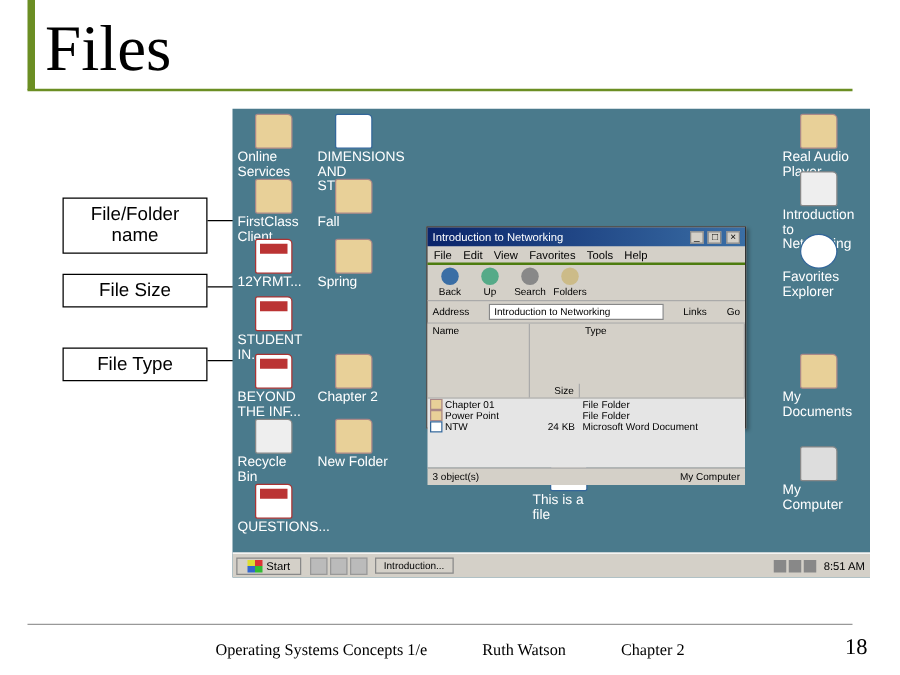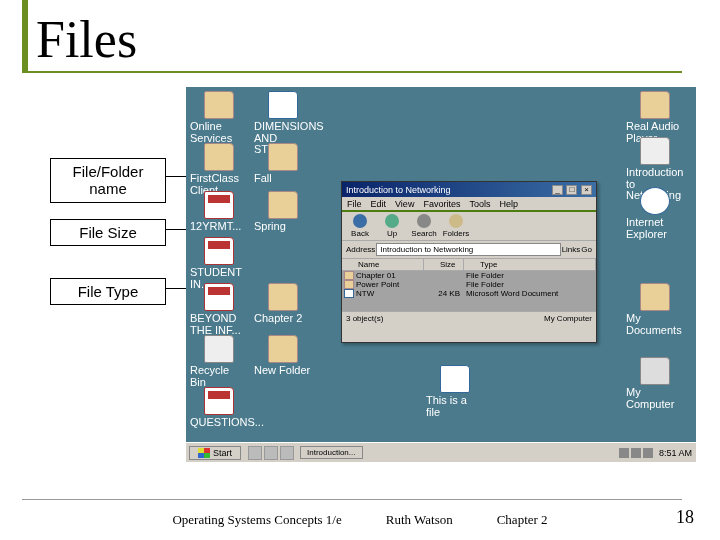--- a/index.html
+++ b/index.html
@@ -26,26 +26,26 @@
   .dicon .glyph.recycle { background:#eee; border:1px solid #888; }
   .dicon .glyph.net { background:#eee; border:1px solid #888; }
 
   .explorer { position: absolute; left: 155px; top: 94px; width: 256px; height: 162px; background: #D4D0C8; border: 1px solid #333; box-shadow: 2px 2px 3px rgba(0,0,0,0.3); font-family: Tahoma, Arial, sans-serif; font-size: 9px; color: #000; }
   .ex-title { background: linear-gradient(to right, #0A246A, #3A6EA5); color: #fff; padding: 2px 4px; font-size: 9px; display:flex; justify-content:space-between; align-items:center; }
   .ex-title .btns span { display:inline-block; width:11px; height:10px; background:#D4D0C8; border:1px solid #888; margin-left:1px; font-size:8px; line-height:8px; text-align:center; color:#000; }
   .ex-menu { display:flex; gap:9px; padding:2px 5px 1px 5px; border-bottom:2px solid #4d7c0f; font-size:9px; }
   .ex-toolbar { display:flex; align-items:center; gap:4px; padding:2px 4px; border-bottom:1px solid #aaa; font-size:8px; }
   .ex-toolbar .tb { display:flex; flex-direction:column; align-items:center; width:28px; }
   .ex-toolbar .tb .dot { width:14px; height:14px; border-radius:50%; background:#3A6EA5; margin-bottom:1px; }
-  .ex-addr { display:flex; align-items:center; padding:2px 4px; gap:1px; border-bottom:1px solid #aaa; font-size:8px; }
+  .ex-addr { display:flex; align-items:center; padding:2px 4px; gap:16px; border-bottom:1px solid #aaa; font-size:8px; }
   .ex-addr input { flex:1; font-size:8px; border:1px solid #888; height:13px; padding:0 3px; }
   .ex-addr .go, .ex-addr .links { font-size:8px; }
   .ex-cols { display:flex; background:#D4D0C8; border-bottom:1px solid #aaa; font-size:8px; }
-  .ex-cols .col { border-right:1px solid #aaa; padding:1px 16px; }
-  .ex-list { background:#a3a3a3; height:40px; overflow:hidden; }
+  .ex-cols .col { border-right:1px solid #aaa; padding:1px 4px; }
+  .ex-list { background:#e5e5e5; height:55px; overflow:hidden; }
   .ex-row { display:flex; font-size:8px; padding:0 2px; }
   .ex-row .c1 { width:82px; display:flex; align-items:center; gap:2px; }
   .ex-row .sq { width:10px; height:9px; background:#E8D098; border:1px solid #a88; }
   .ex-row .c2 { width:40px; text-align:right; padding-right:6px;}
   .ex-row .c3 { flex:1; }
   .ex-status { display:flex; justify-content:space-between; padding:2px 4px; border-top:1px solid #aaa; font-size:8px; background:#D4D0C8; }
 
   .taskbar { position:absolute; left:0; right:0; bottom:0; height:20px; background:#D4D0C8; border-top:1px solid #fff; display:flex; align-items:center; font-family:Tahoma,Arial,sans-serif; font-size:9px; }
   .start { background:#D4D0C8; border:1px solid #888; padding:1px 8px; margin:0 3px; display:flex; align-items:center; gap:3px; }
   .start .flag { width:12px; height:10px; background: conic-gradient(#d33 0 25%, #3b3 0 50%, #36c 0 75%, #dd3 0); }
@@ -73,21 +73,21 @@
 <div class="pointer" style="left:166px; top:176px; width:224px; height:1px;"></div>
 <div class="pointer" style="left:166px; top:229px; width:290px; height:1px;"></div>
 <div class="pointer" style="left:166px; top:288px; width:318px; height:1px;"></div>
 
 <div class="desktop">
 
   <div class="dicon" style="left:4px; top:4px;"><div class="glyph"></div><span>Online Services</span></div>
   <div class="dicon" style="left:440px; top:4px;"><div class="glyph"></div><span>Real Audio Player</span></div>
   <div class="dicon" style="left:68px; top:4px;"><div class="glyph word"></div><span>DIMENSIONS AND STRAT...</span></div>
   <div class="dicon" style="left:440px; top:50px;"><div class="glyph net"></div><span>Introduction to Networking</span></div>
-  <div class="dicon" style="left:440px; top:100px;"><div class="glyph ie"></div><span>Internet Explorer</span></div>
+  <div class="dicon" style="left:440px; top:100px;"><div class="glyph ie"></div><span>Favorites Explorer</span></div>
   <div class="dicon" style="left:440px; top:196px;"><div class="glyph"></div><span>My Documents</span></div>
   <div class="dicon" style="left:440px; top:270px;"><div class="glyph mycomp"></div><span>My Computer</span></div>
 
   <div class="dicon" style="left:4px; top:56px;"><div class="glyph"></div><span>FirstClass Client</span></div>
   <div class="dicon" style="left:68px; top:56px;"><div class="glyph"></div><span>Fall</span></div>
 
   <div class="dicon" style="left:4px; top:104px;"><div class="glyph pdf"></div><span>12YRMT...</span></div>
   <div class="dicon" style="left:68px; top:104px;"><div class="glyph"></div><span>Spring</span></div>
 
   <div class="dicon" style="left:4px; top:150px;"><div class="glyph pdf"></div><span>STUDENT IN...</span></div>
@@ -137,21 +137,21 @@
         </div>
     </div>
     <div class="ex-addr">
       <span>Address</span>
       <input value="Introduction to Networking" style="">
       <span class="links">Links</span>
       <span class="go">Go</span>
     </div>
     <div class="ex-cols">
       <div class="col" style="width:82px">Name</div>
-      <div class="col" style="width:40px; text-align:right;">Size</div>
+      <div class="col" style="width:40px; text-align:right;margin-top:48px;">Size</div>
       <div class="col" style="flex:1">Type</div>
     </div>
     <div class="ex-list">
       <div class="ex-row">
         <span class="c1">
             <span class="sq"></span>
             <span>Chapter 01</span>
           </span>
         <span class="c2"></span>
         <span class="c3">File Folder</span>

